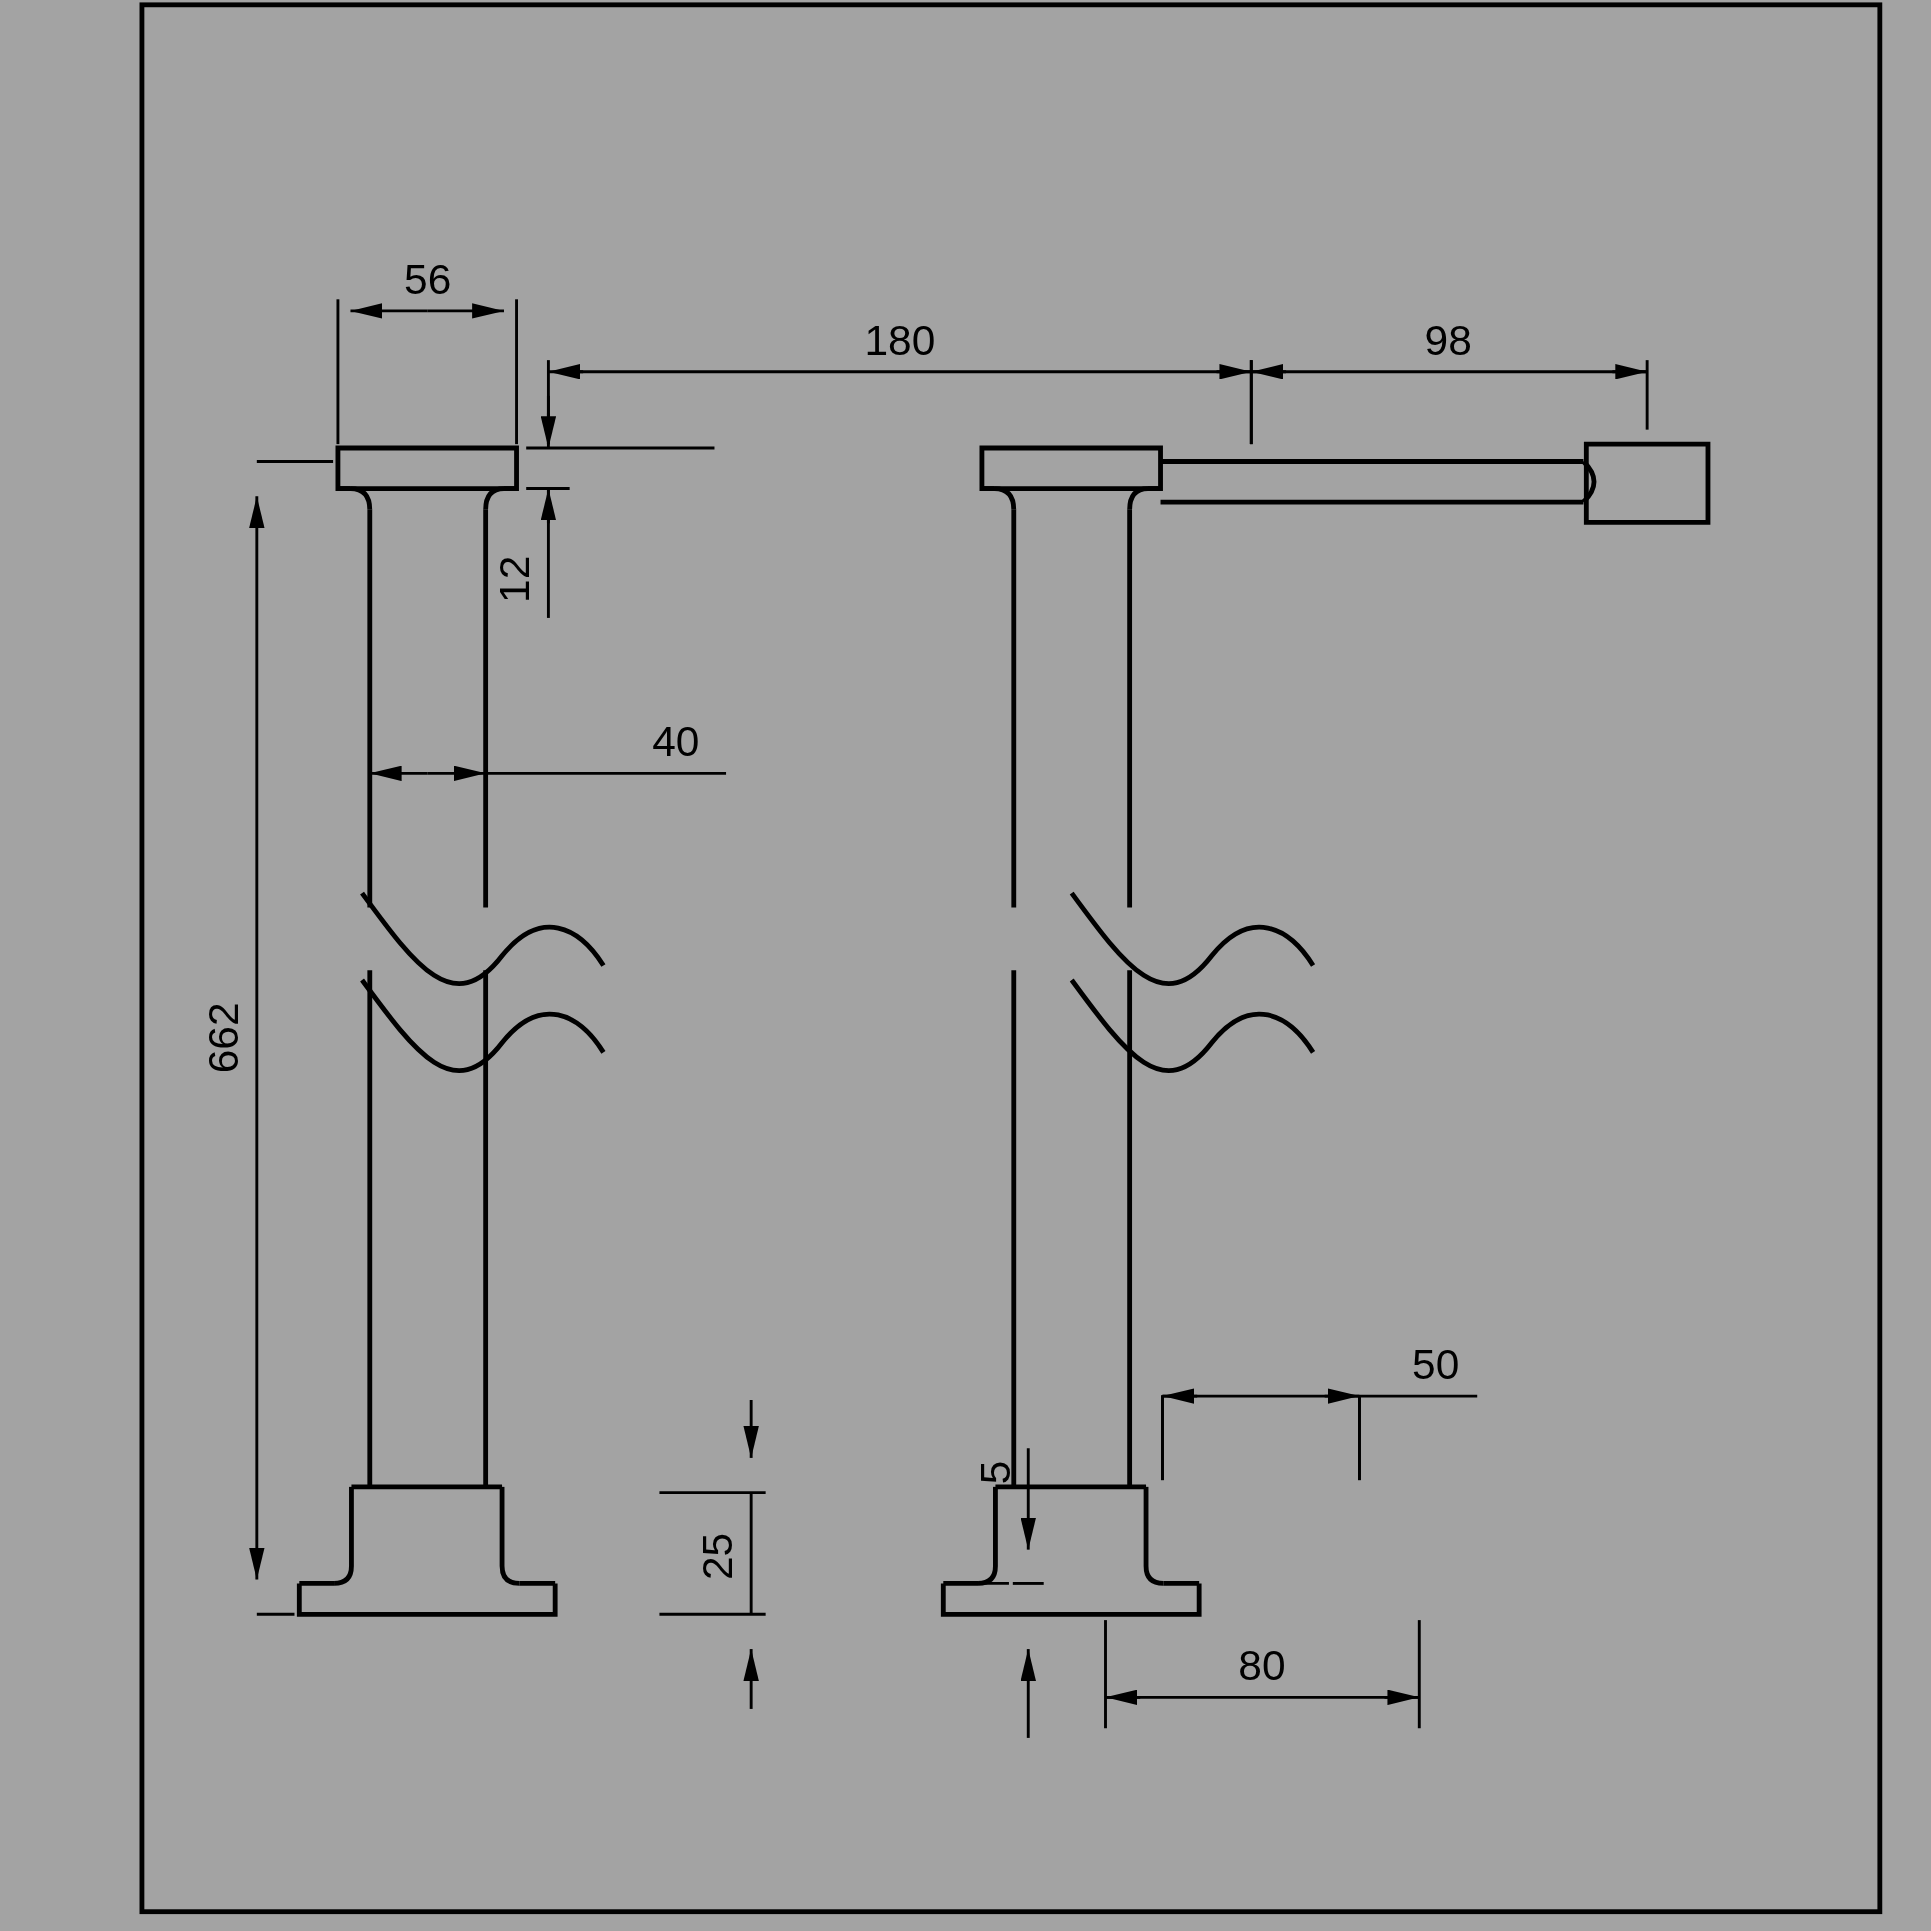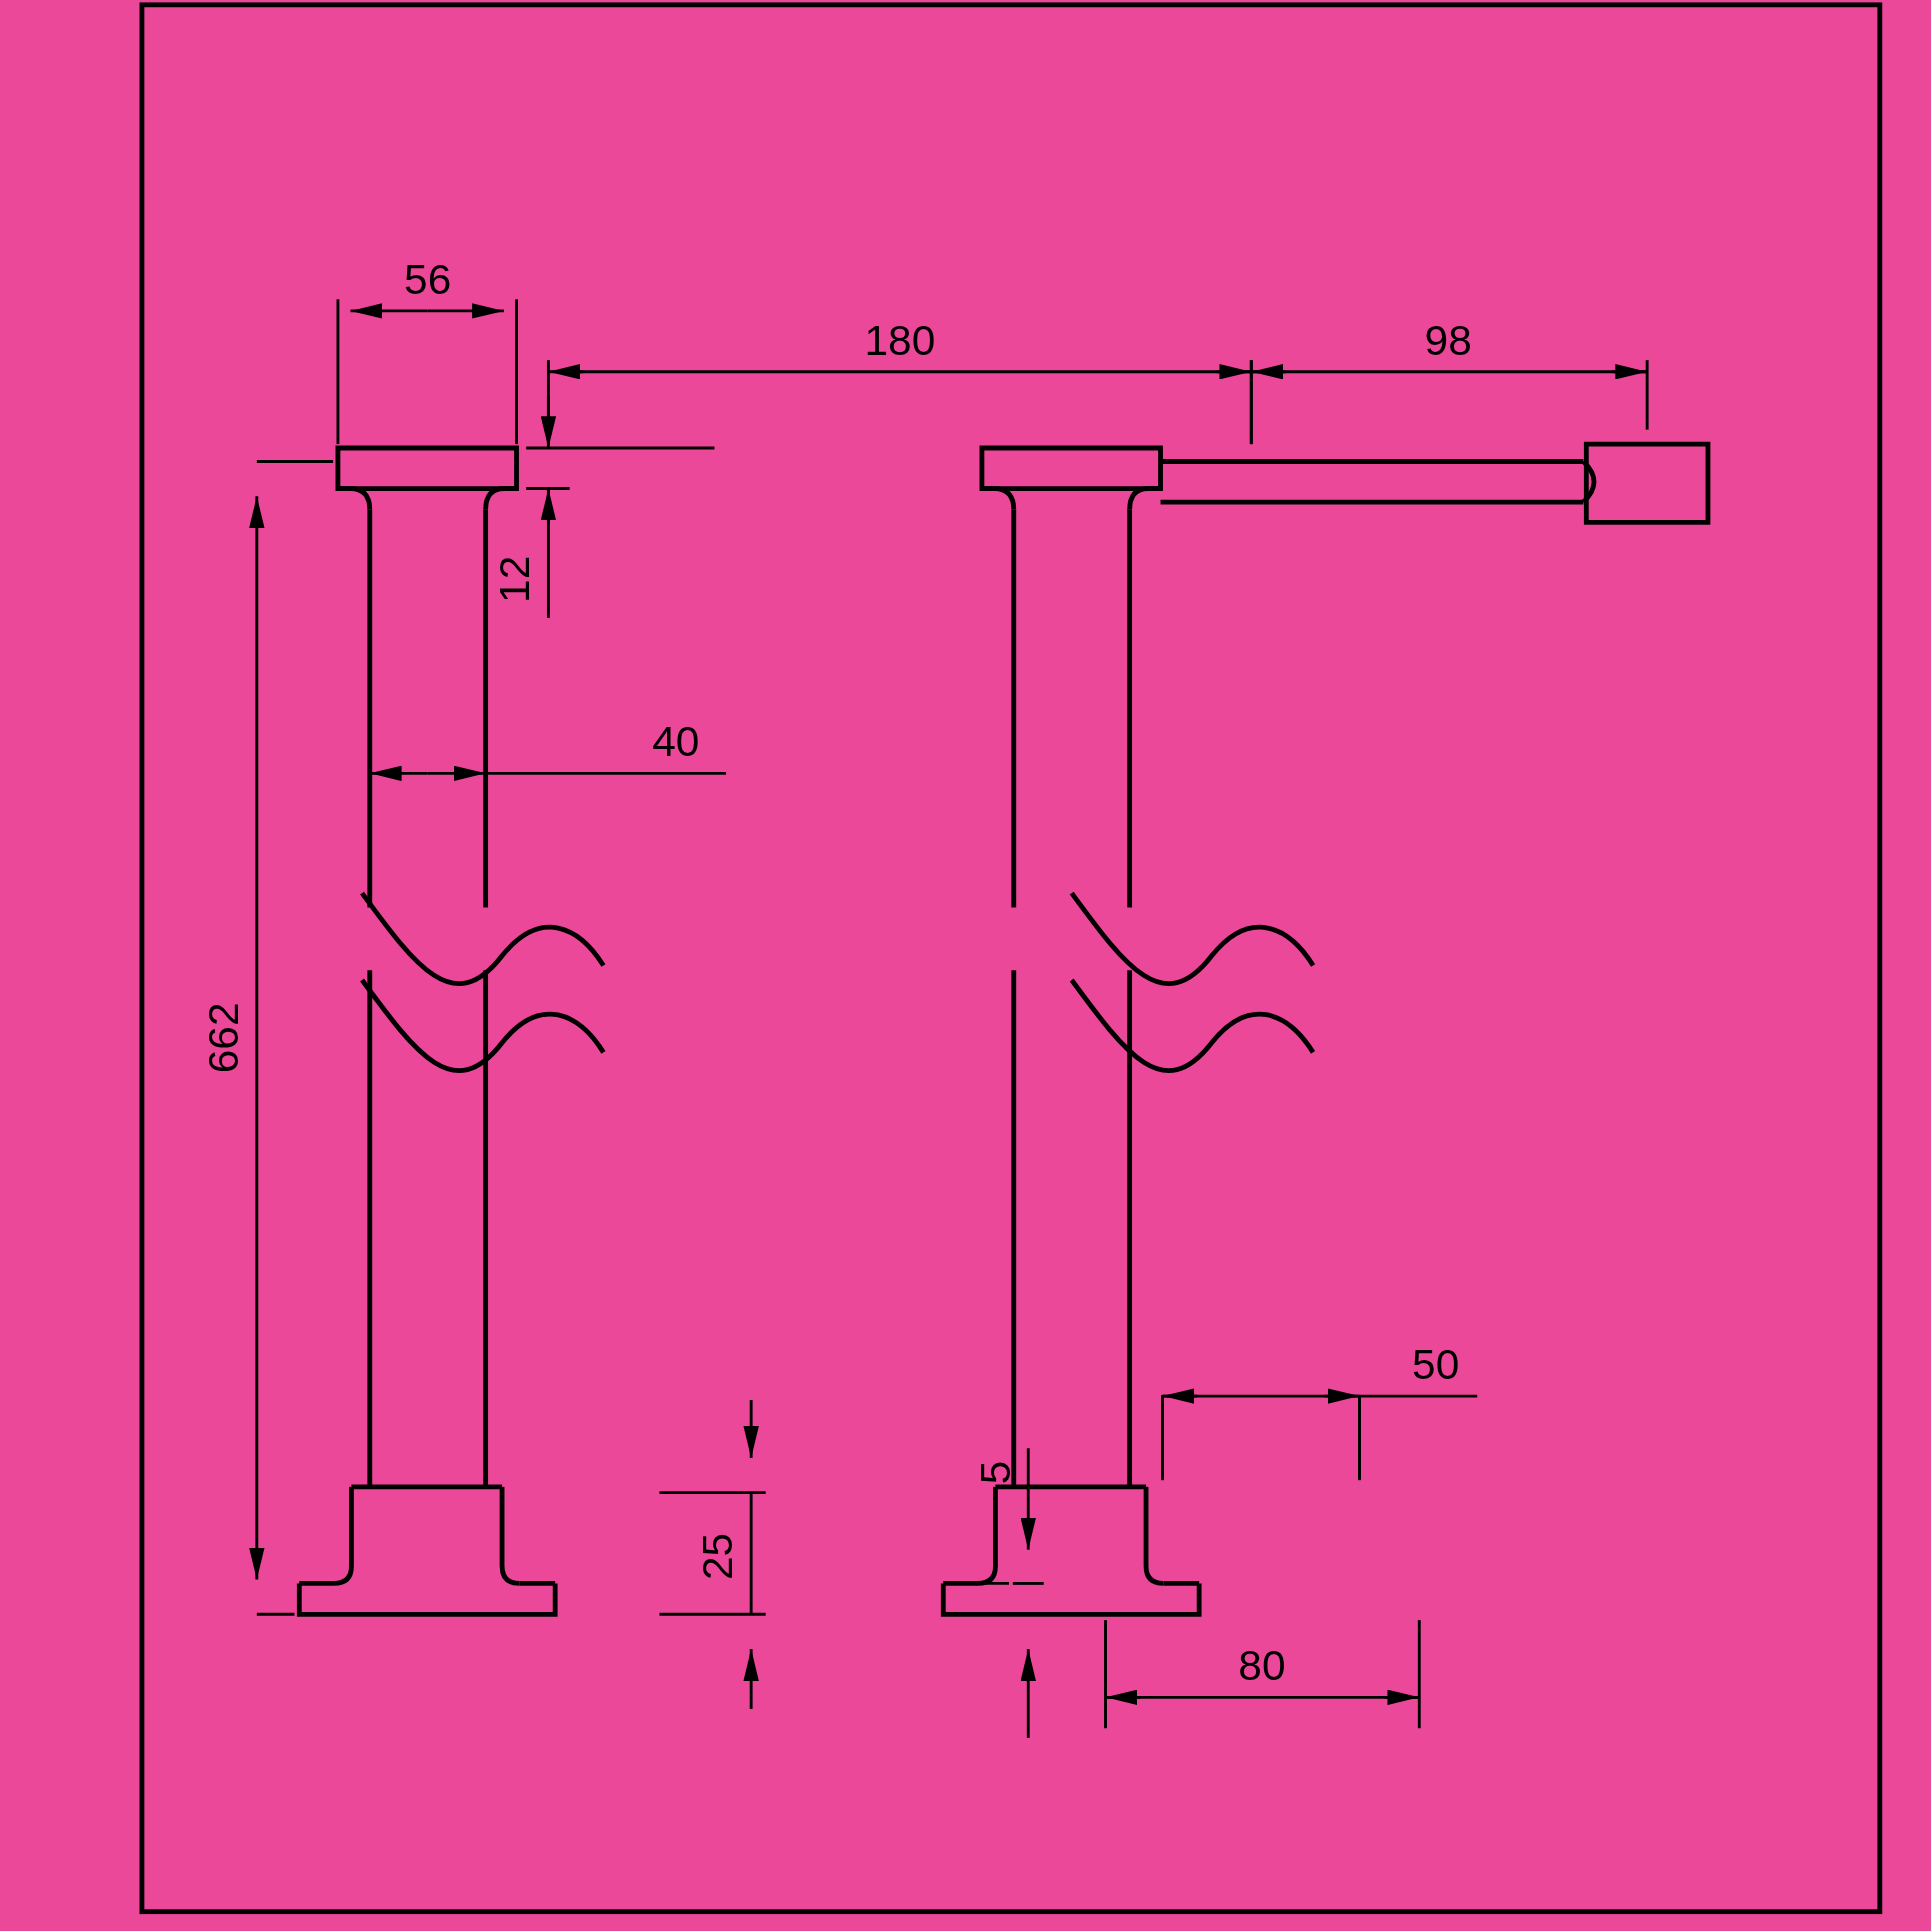--- a/index.html
+++ b/index.html
@@ -1,17 +1,17 @@
 <!DOCTYPE html>
 <html><head>
 <meta charset="utf-8">
 <style>
   html,body{margin:0;padding:0;background:#ffffff;}
   body{width:1931px;height:1931px;font-family:"Liberation Sans",sans-serif;}
-  #sheet{position:relative;width:1931px;height:1931px;background:#ec4899;}
+  #sheet{position:relative;width:1931px;height:1931px;background:#a3a3a3;}
   svg{display:block;}
   .dimtext{font-family:"Liberation Sans",sans-serif;font-size:44px;fill:#000000;}
 </style>
 </head>
 <body>
 
 <div id="sheet">
 <svg width="1931" height="1931" viewBox="0 0 2000 2000" xmlns="http://www.w3.org/2000/svg">
 
   <defs>

